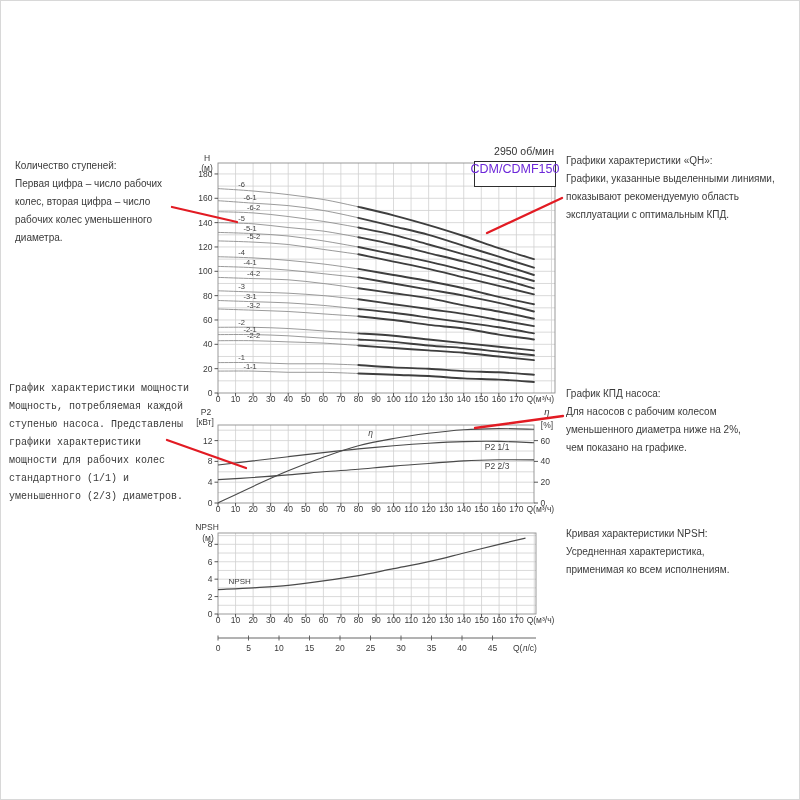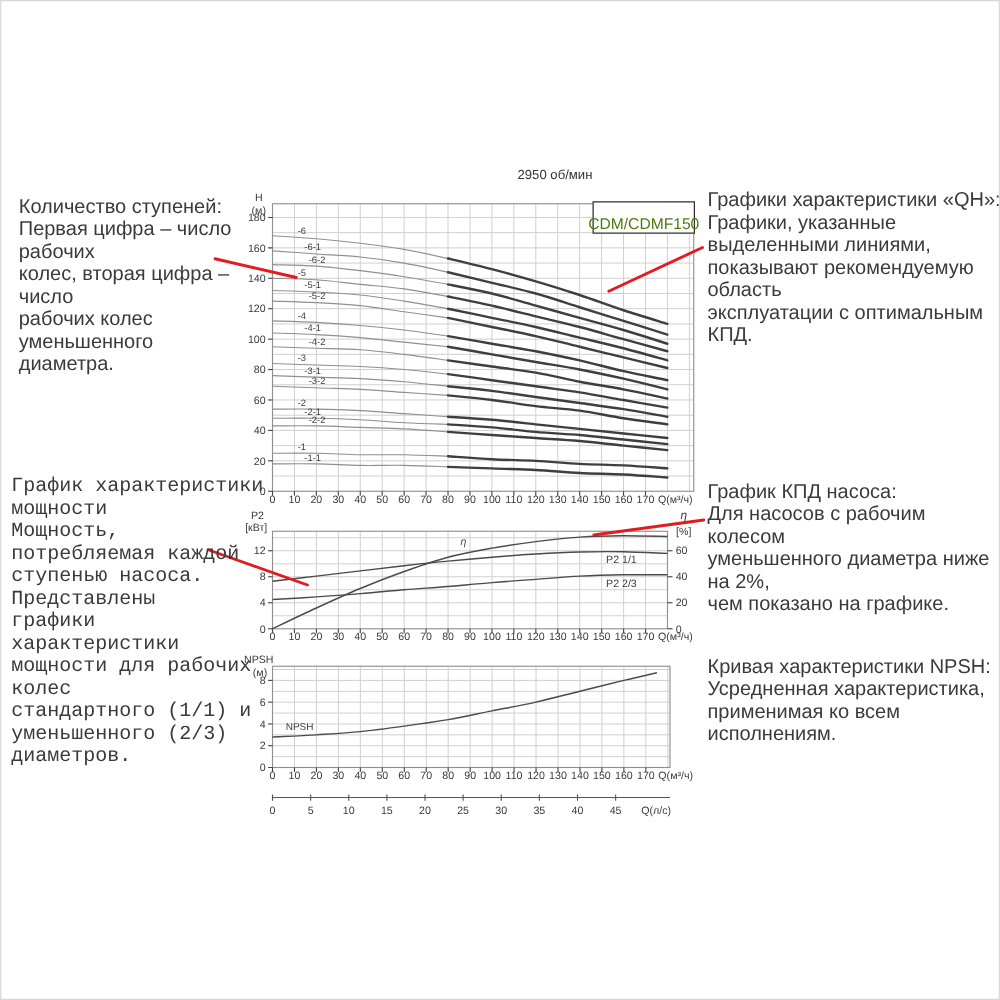--- a/index.html
+++ b/index.html
@@ -3,36 +3,36 @@
 <meta charset="utf-8">
 <style>
   html,body{margin:0;padding:0;background:#fff;}
   .page{
     position:relative;width:800px;height:800px;background:#ffffff;
     border:1px solid #d8d8d8;box-sizing:border-box;overflow:hidden;
     font-family:"Liberation Sans",sans-serif;
   }
   #chartsvg{position:absolute;left:0;top:0;}
   .ann{
-    position:absolute;font-size:16px;line-height:18px;color:#3a3a3a;
+    position:absolute;font-size:10px;line-height:18px;color:#3a3a3a;
     white-space:pre-line;letter-spacing:0;
   }
   #ann-stages{left:14px;top:156px;width:200px;}
   #ann-power{left:8px;top:379px;width:205px;font-family:Liberation Mono, monospace;}
   #ann-qh{left:565px;top:151px;width:240px;}
   #ann-eff{left:565px;top:384px;width:236px;}
   #ann-npsh{left:565px;top:524px;width:236px;}
   .rpm{
-    position:absolute;left:413px;top:133px;width:140px;
+    position:absolute;left:413px;top:144px;width:140px;text-align:right;
     font-size:10.5px;color:#333;
   }
   .model{
     position:absolute;left:473px;top:160px;width:80px;height:24px;
     border:1.5px solid #2e2e2e;background:#fff;display:flex;
-    align-items:flex-end;justify-content:center;font-size:12.5px;color:#4d7c0f;
+    align-items:flex-start;justify-content:center;font-size:12.5px;color:#6d28d9;
   }
 </style>
 </head>
 <body>
 
 <div class="page">
   <svg id="chartsvg" width="800" height="800" viewBox="0 0 800 800">
       <g>
         <line x1="234.55208333333334" y1="162" x2="234.55208333333334" y2="392" stroke="#d0d0d0" stroke-width="0.8"></line>
         <line x1="252.10416666666666" y1="162" x2="252.10416666666666" y2="392" stroke="#d0d0d0" stroke-width="0.8"></line>

